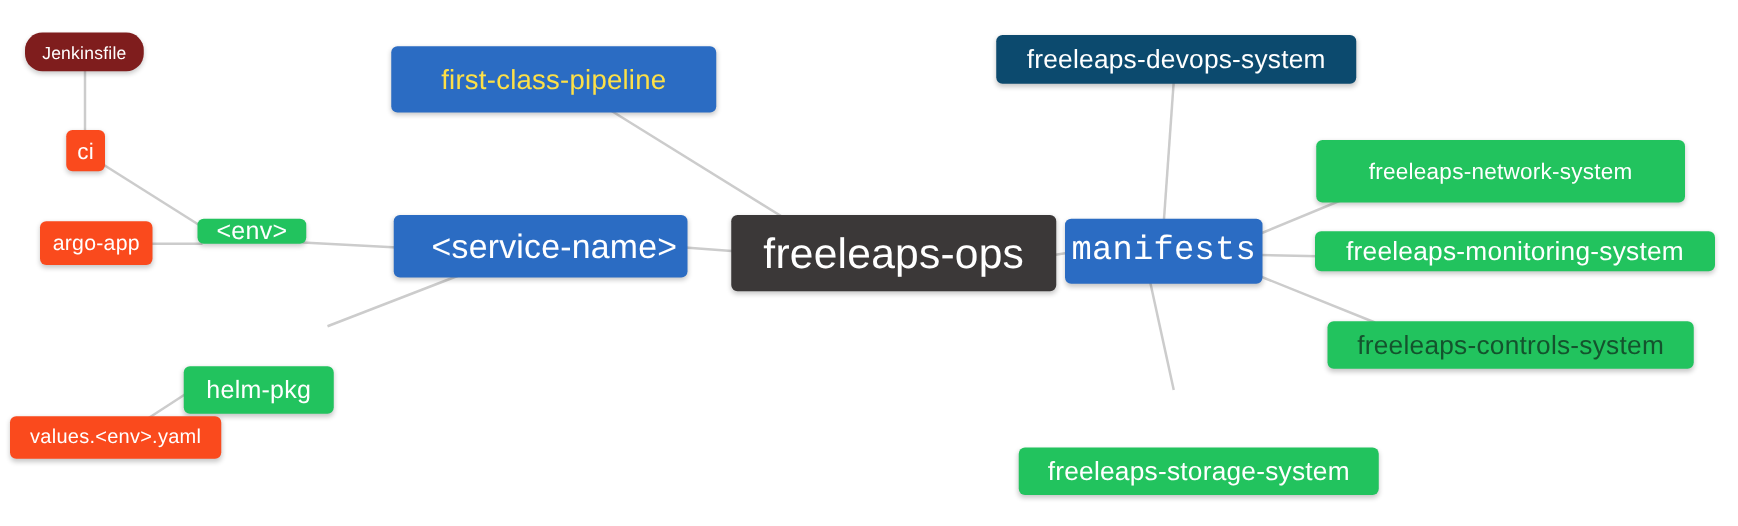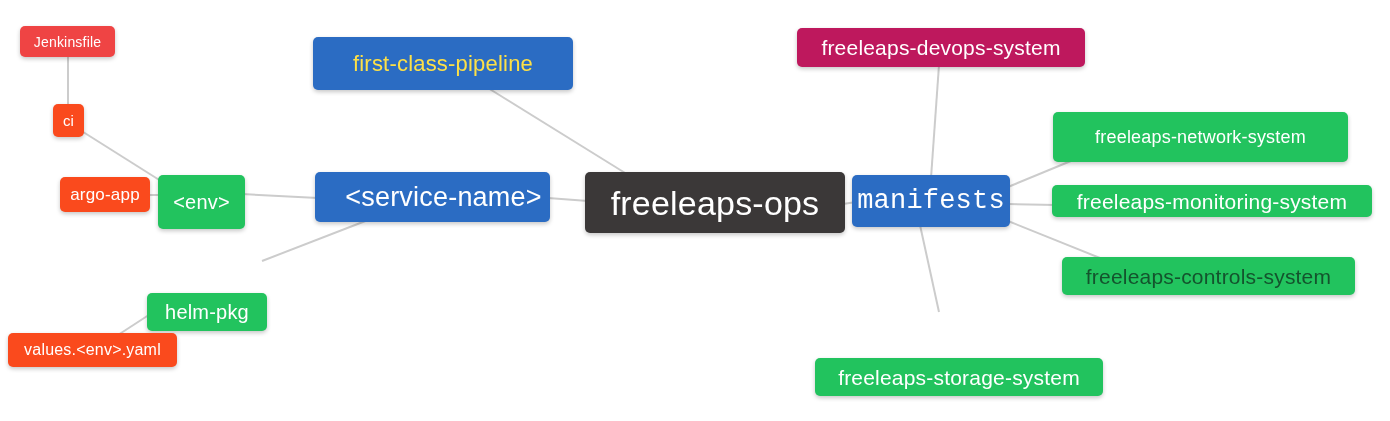--- a/index.html
+++ b/index.html
@@ -57,25 +57,25 @@
       <line x1="1008" y1="187" x2="1100" y2="149" stroke="#cccccc" stroke-width="2"></line>
       <line x1="1008" y1="204" x2="1056" y2="205" stroke="#cccccc" stroke-width="2"></line>
       <line x1="1008" y1="221" x2="1100" y2="258" stroke="#cccccc" stroke-width="2"></line>
       <line x1="920" y1="225" x2="939" y2="312" stroke="#cccccc" stroke-width="2"></line>
     </svg>
   <div>
       <div class="node" style="left: 585px; top: 172px; width: 260px; height: 61px; background: rgb(59, 56, 56); color: rgb(255, 255, 255); font-size: 34px;">freeleaps-ops</div>
       <div class="node" style="left: 313px; top: 37px; width: 260px; height: 53px; background: rgb(43, 108, 195); color: #fde047; font-size: 22px;">first-class-pipeline</div>
       <div class="node" style="left: 315px; top: 172px; width: 235px; height: 50px; background: rgb(43, 108, 195); color: rgb(255, 255, 255); font-size: 27px; padding-left: 22px;">&lt;service-name&gt;</div>
       <div class="node" style="left: 852px; top: 175px; width: 158px; height: 52px; background: rgb(43, 108, 195); color: rgb(255, 255, 255); font-size: 27px; font-family: Liberation Mono, monospace;">manifests</div>
-      <div class="node" style="left: 158px; top: 175px; width: 87px; height: 54px; background: rgb(34, 195, 94); color: rgb(255, 255, 255); font-size: 20px;">&lt;env&gt;</div>
+      <div class="node" style="left: 158px; top: 175px; width: 87px; height: 20px; background: rgb(34, 195, 94); color: rgb(255, 255, 255); font-size: 20px;">&lt;env&gt;</div>
       <div class="node" style="left: 147px; top: 257px; width: 120px; height: 38px; background: rgb(34, 195, 94); color: rgb(255, 255, 255); font-size: 20px; margin-top: 36px;">helm-pkg</div>
-      <div class="node" style="left: 53px; top: 104px; width: 31px; height: 33px; background: rgb(250, 74, 29); color: rgb(255, 255, 255); font-size: 15px;">ci</div>
-      <div class="node" style="left: 32px; top: 177px; width: 90px; height: 35px; background: rgb(250, 74, 29); color: rgb(255, 255, 255); font-size: 17px; margin-left: 28px;">argo-app</div>
+      <div class="node" style="left: 53px; top: 104px; width: 31px; height: 33px; background: rgb(250, 74, 29); color: rgb(255, 255, 255); font-size: 18px;">ci</div>
+      <div class="node" style="left: 32px; top: 177px; width: 90px; height: 35px; background: rgb(250, 74, 29); color: rgb(255, 255, 255); font-size: 17px;">argo-app</div>
       <div class="node" style="left: 8px; top: 333px; width: 169px; height: 34px; background: rgb(250, 74, 29); color: rgb(255, 255, 255); font-size: 16px;">values.&lt;env&gt;.yaml</div>
-      <div class="node" style="left: 20px; top: 26px; width: 95px; height: 31px; background: #ef4444; color: rgb(255, 255, 255); font-size: 14px;">Jenkinsfile</div>
-      <div class="node" style="left: 797px; top: 28px; width: 288px; height: 39px; background: #be185d; color: rgb(255, 255, 255); font-size: 21px;">freeleaps-devops-system</div>
+      <div class="node" style="left: 20px; top: 26px; width: 95px; height: 31px; background: #7f1d1d; color: rgb(255, 255, 255); font-size: 14px; border-radius: 14px;">Jenkinsfile</div>
+      <div class="node" style="left: 797px; top: 28px; width: 288px; height: 39px; background: #0c4a6e; color: rgb(255, 255, 255); font-size: 21px;">freeleaps-devops-system</div>
       <div class="node" style="left: 1053px; top: 112px; width: 295px; height: 50px; background: rgb(34, 195, 94); color: rgb(255, 255, 255); font-size: 18px;">freeleaps-network-system</div>
       <div class="node" style="left: 1052px; top: 185px; width: 320px; height: 32px; background: rgb(34, 195, 94); color: rgb(255, 255, 255); font-size: 21px;">freeleaps-monitoring-system</div>
       <div class="node" style="left: 1062px; top: 257px; width: 293px; height: 38px; background: rgb(34, 195, 94); color: #14532d; font-size: 21px;">freeleaps-controls-system</div>
       <div class="node" style="left: 815px; top: 310px; width: 288px; height: 38px; background: rgb(34, 195, 94); color: rgb(255, 255, 255); font-size: 21px; margin-top: 48px;">freeleaps-storage-system</div>
     </div>
 </div>
 
 </body></html>

